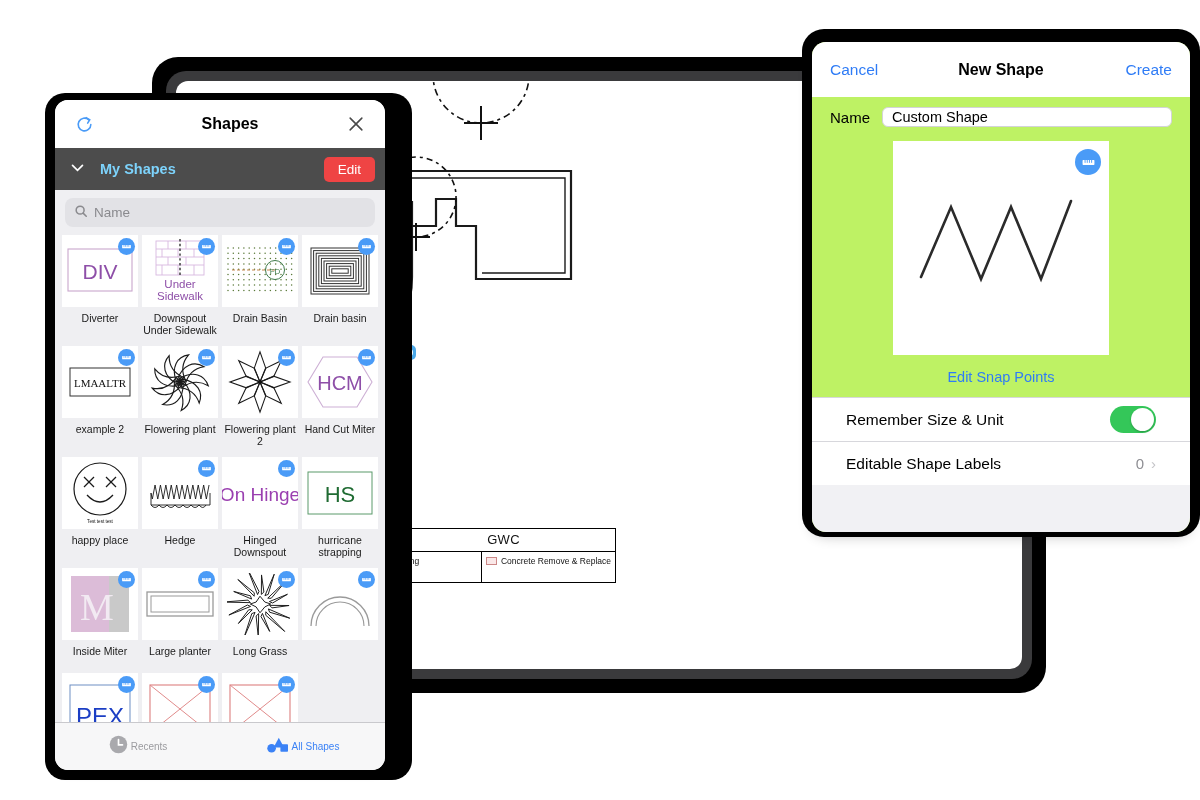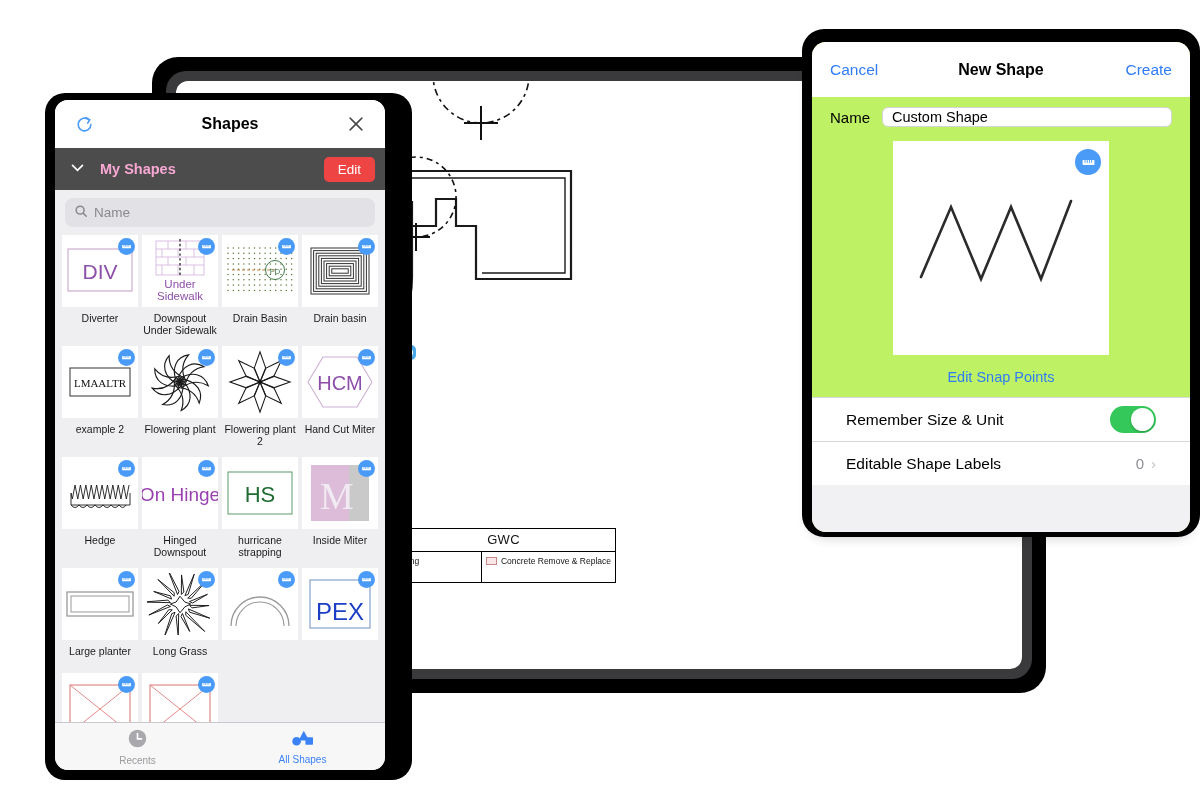--- a/index.html
+++ b/index.html
@@ -99,21 +99,21 @@
   .sp-close { margin-left: auto; }
 
   .sp-section {
     height: 42px;
     background: #4c4c4c;
     display: flex; align-items: center;
     padding: 0 10px 0 14px;
     flex: 0 0 auto;
   }
   .sp-section-label {
-    color: #f9a8d4; font-size: 14.5px; font-weight: bold;
+    color: #7dd3fc; font-size: 14.5px; font-weight: bold;
     margin-left: 14px;
   }
   .sp-edit {
     margin-left: auto;
     background: #ef4444;
     color: #fff;
     font-size: 13.5px;
     padding: 5px 14px;
     border-radius: 5px;
     cursor: pointer;
@@ -174,21 +174,21 @@
   .sp-tabbar {
     height: 48px;
     background: #f7f7f8;
     border-top: .5px solid #c9c9cd;
     display: flex;
     flex: 0 0 auto;
     z-index: 3;
   }
   .tab {
     flex: 1;
-    display: flex; flex-direction: column;
+    display: flex; flex-direction: row;
     align-items: center; justify-content: center;
     gap: 2px;
     cursor: pointer;
   }
   .tab-label { font-size: 10px; color: #9b9b9f; }
   .tab.active .tab-label { color: #3b82f6; }
 
   
   #dialog {
     position: absolute;
@@ -787,20 +787,36 @@
                 <line x1="13.5" y1="8.5" x2="13.5" y2="12.6"></line>
                 <line x1="17" y1="8.5" x2="17" y2="12.6"></line>
               </g>
             </svg>
           </span>
         </div>
         <div class="cell-label">Hand Cut Miter</div>
       </div>
       <div class="cell">
         <div class="thumb">
+          <svg width="62" height="64" viewBox="0 0 62 64">
+            <circle cx="31" cy="28" r="26" fill="none" stroke="#1a1a1a" stroke-width="1.2"></circle>
+            <g stroke="#1a1a1a" stroke-width="1.2">
+              <line x1="15" y1="16" x2="25" y2="26"></line>
+              <line x1="25" y1="16" x2="15" y2="26"></line>
+              <line x1="37" y1="16" x2="47" y2="26"></line>
+              <line x1="47" y1="16" x2="37" y2="26"></line>
+            </g>
+            <path d="M18 34 Q31 48 44 34" fill="none" stroke="#1a1a1a" stroke-width="1.3"></path>
+            <text x="31" y="62" text-anchor="middle" font-family="Liberation Sans,sans-serif" font-size="4.6" fill="#111">Test test test</text>
+          </svg>
+        </div>
+        <div class="cell-label">happy place</div>
+      </div>
+      <div class="cell">
+        <div class="thumb">
           <svg width="68" height="44" viewBox="0 0 68 44">
             <path d="M5,22 L6.35,28 L9.05,14 L11.75,28 L14.450000000000001,14 L17.150000000000002,28 L19.85,14 L22.550000000000004,28 L25.250000000000004,14 L27.950000000000003,28 L30.650000000000002,14 L33.35,28 L36.050000000000004,14 L38.75000000000001,28 L41.45,14 L44.150000000000006,28 L46.85,14 L49.550000000000004,28 L52.25000000000001,14 L54.95,28 L57.650000000000006,14 L60.35,28 L63.050000000000004,14 " fill="none" stroke="#1a1a1a" stroke-width=".9"></path>
             <path d="M5 22 L5 34 L64 34 L64 22" fill="none" stroke="#1a1a1a" stroke-width=".9" stroke-dasharray="0"></path>
             <path d="M5 34 q4 5 8 0 q4 5 8 0 q4 5 8 0 q4 5 8 0 q4 5 8 0 q4 5 8 0 q4 5 7 0" fill="none" stroke="#1a1a1a" stroke-width=".9"></path>
           </svg>
           <span class="badge">
             <svg width="11" height="11" viewBox="0 0 24 24">
               <rect x="2.5" y="8.5" width="19" height="7.5" rx="1.2" fill="#fff"></rect>
               <g stroke="#4a9bf7" stroke-width="1.5">
                 <line x1="6.5" y1="8.5" x2="6.5" y2="12.6"></line>

